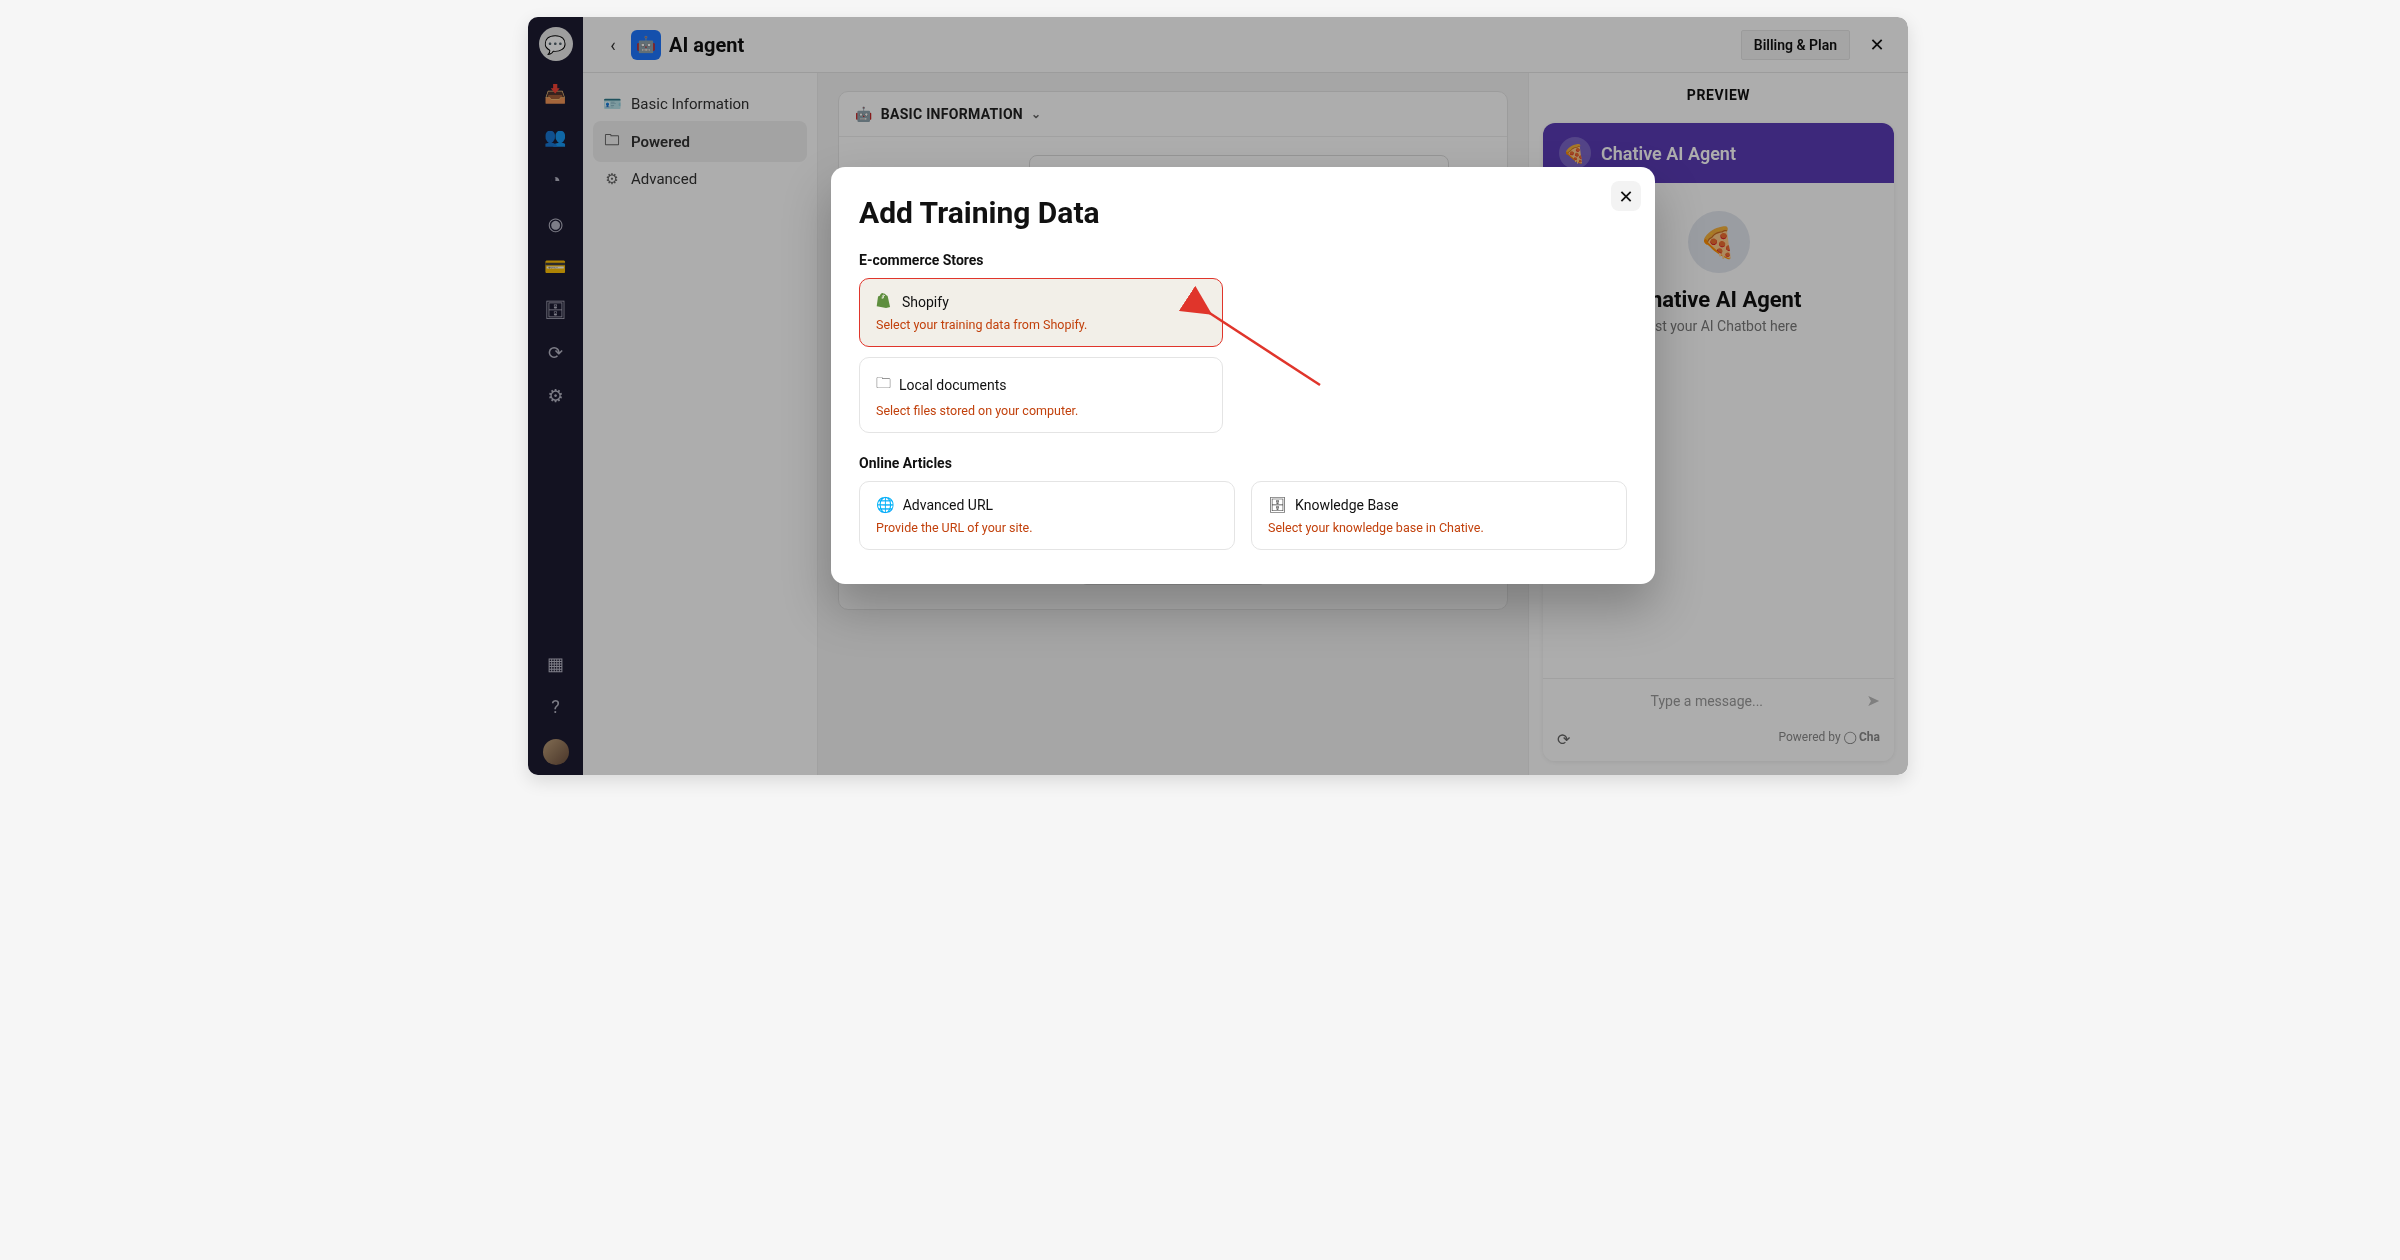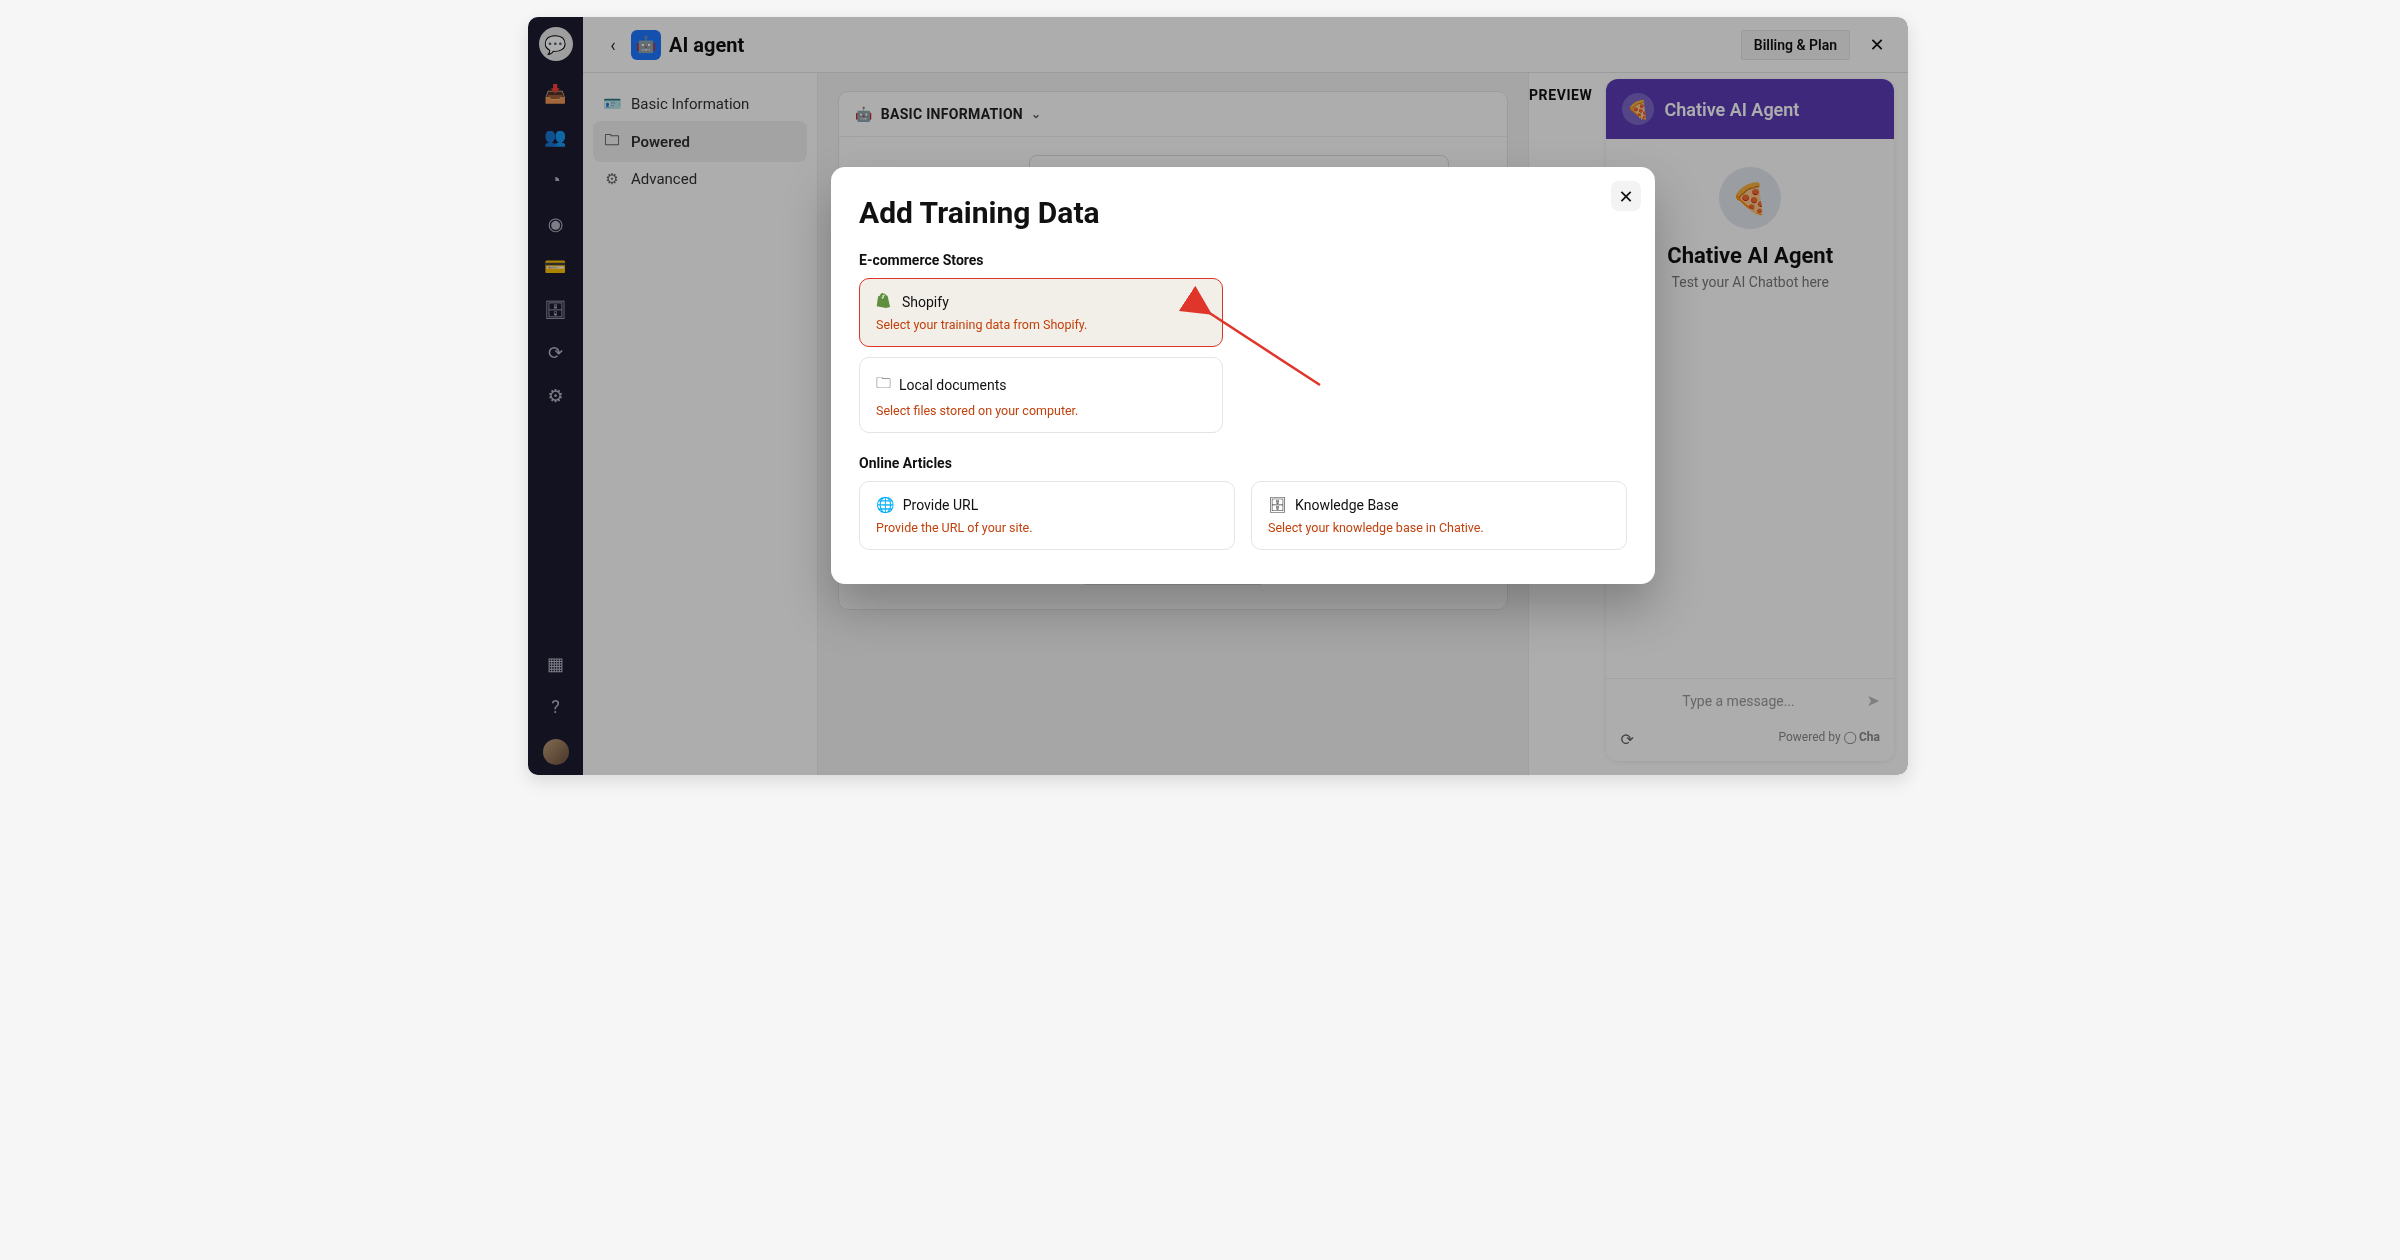--- a/index.html
+++ b/index.html
@@ -29,21 +29,21 @@
   .panel { border:1px solid #e6e6e6; border-radius:10px; background:#fff; }
   .panel-h { display:flex; align-items:center; gap:8px; padding:14px 16px; font-weight:700; letter-spacing:.3px; font-size:14px; text-transform:uppercase; color:#222; border-bottom:1px solid #eee;}
   .panel-h .chev { font-size:12px; color:#666;}
   .panel-b { padding:18px 16px 24px 16px; }
   .row { display:flex; align-items:center; gap:24px; }
   .label { width:150px; font-size:14px; font-weight:600; color:#333; }
   .input { flex:1; max-width:420px; border:1px solid #ddd; border-radius:8px; padding:10px 12px; font-size:14px; }
   .desc-block { margin-top:300px; text-align:center; color:#6b6b6b; font-size:14px; }
   .add-btn { display:inline-flex; align-items:center; gap:8px; margin-top:22px; border:1px solid #ddd; background:#fff; padding:10px 16px; border-radius:8px; font-weight:600; font-size:14px;}
 
-  .preview { position:absolute; right:0; top:56px; width:380px; bottom:0; border-left:1px solid #eee; background:#fff; display:flex; flex-direction:row; }
+  .preview { position:absolute; right:0; top:56px; width:380px; bottom:0; border-left:1px solid #eee; background:#fff; display:flex; flex-direction:column; }
   .preview h4 { text-align:center; font-size:14px; letter-spacing:.6px; font-weight:700; padding:14px 0; }
   .chat-card { margin:6px 14px 14px 14px; border-radius:12px; overflow:hidden; box-shadow:0 1px 4px rgba(0,0,0,.08); display:flex; flex-direction:column; flex:1; min-height:0;}
   .chat-top { background:#5a3cb5; color:#fff; padding:14px 16px; display:flex; align-items:center; gap:10px; font-weight:600; font-size:18px;}
   .chat-top .ava { width:32px;height:32px;border-radius:50%;background:#7d66c9;display:flex;align-items:center;justify-content:center;font-size:18px;}
   .chat-body { flex:1; background:#fff; display:flex; flex-direction:column; align-items:center; padding-top:28px; }
   .big-ava { width:62px;height:62px;border-radius:50%;background:#e3e7ef;display:flex;align-items:center;justify-content:center;font-size:30px;}
   .chat-body .name{ font-size:22px; font-weight:700; margin-top:14px;}
   .chat-body .sub{ font-size:14px; color:#7a7a7a; margin-top:6px;}
   .chat-foot { border-top:1px solid #eee; padding:12px 14px; display:flex; align-items:center; gap:10px; background:#fff;text-align:center;}
   .chat-foot .ti { flex:1; color:#9a9a9a; font-size:14px;}
@@ -193,21 +193,21 @@
           </div>
           <div class="cd">Select files stored on your computer.</div>
         </div>
       </div>
 
       <div class="sec-label">Online Articles</div>
       <div class="cards">
         <div class="card">
           <div class="ct">
             <span class="globe-ic">🌐</span>
-            <span>Provide URL</span>
+            <span>Advanced URL</span>
           </div>
           <div class="cd">Provide the URL of your site.</div>
         </div>
         <div class="card">
           <div class="ct">
             <span class="db-ic">🗄</span>
             <span>Knowledge Base</span>
           </div>
           <div class="cd">Select your knowledge base in Chative.</div>
         </div>

